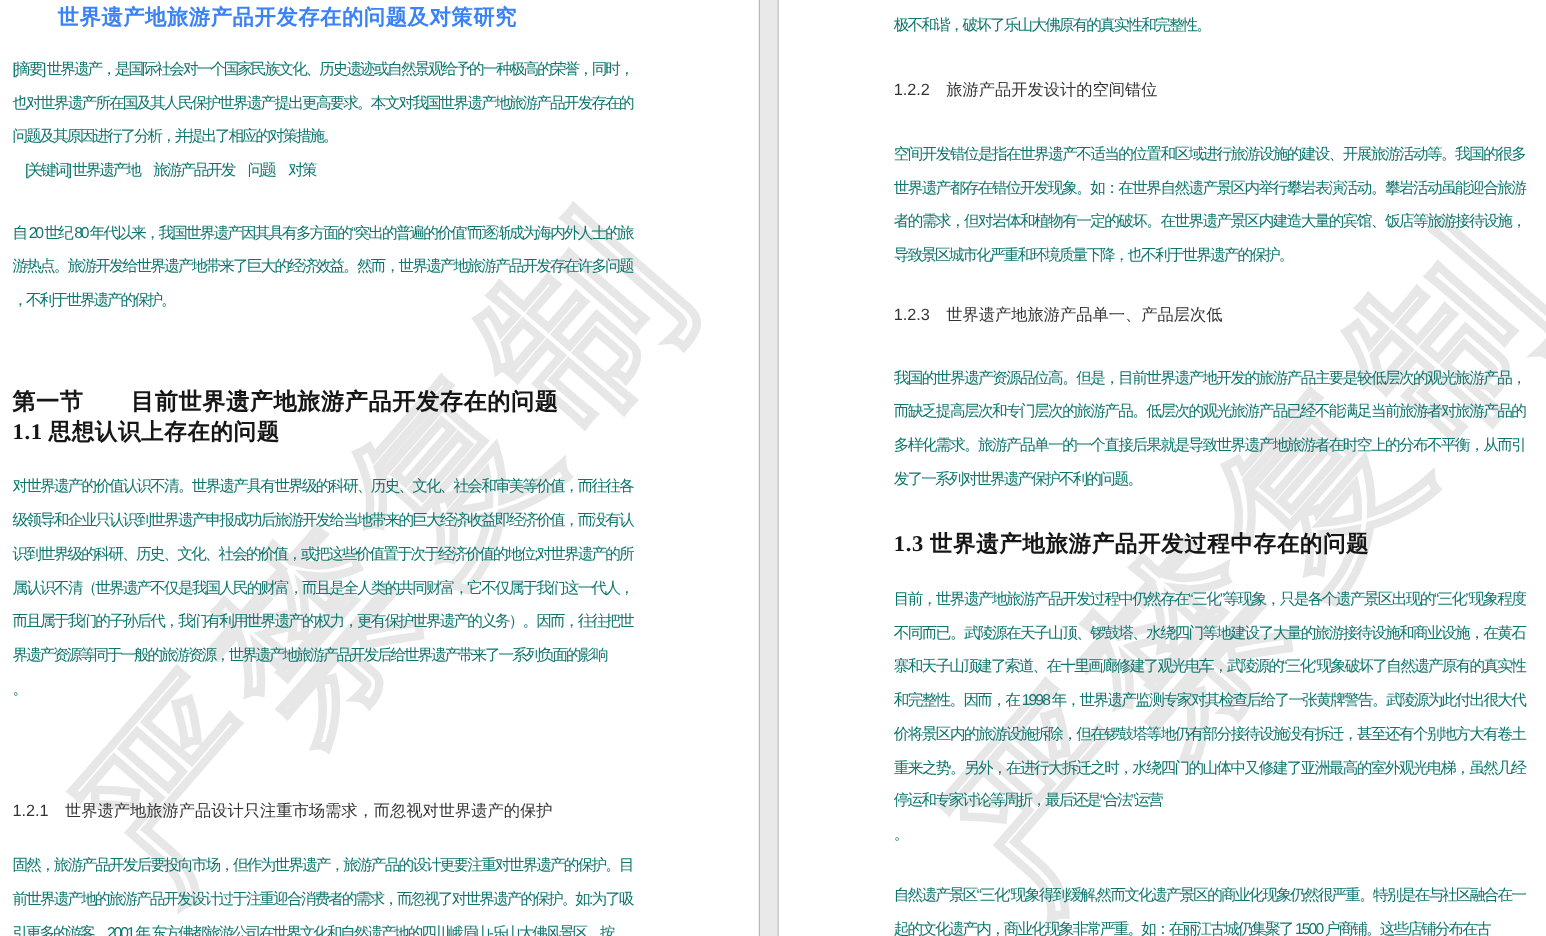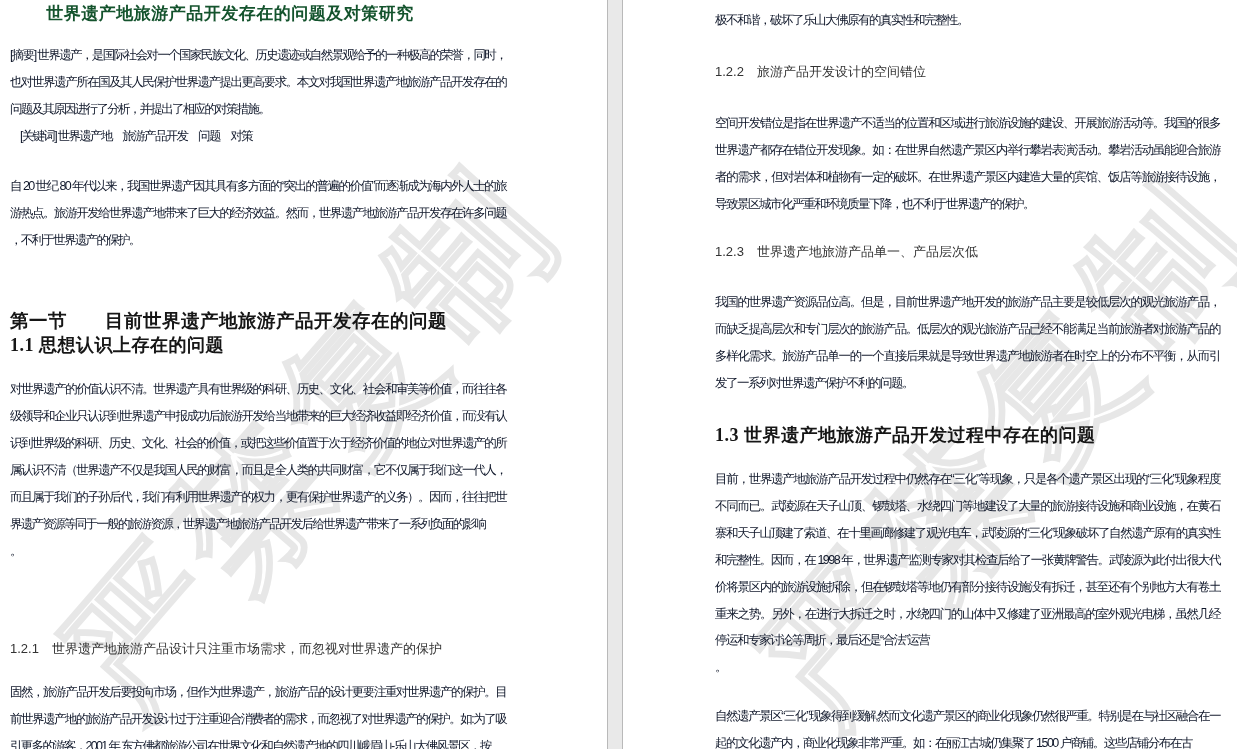--- a/index.html
+++ b/index.html
@@ -24,39 +24,39 @@
   }
   .wm-left{left:-16px;top:365px;}
   .wm-right{left:56px;top:375px;}
 
   .content{position:absolute;inset:0;z-index:1;}
   .block{position:absolute;left:10px;}
   .page-right .block{left:92px;}
 
   .b-title{
     width:440px;text-align:center;
-    font-size:17px;font-weight:bold;color:#14532d;letter-spacing:.5px;
+    font-size:17px;font-weight:bold;color:#3b82f6;letter-spacing:.5px;
     line-height:1.3;
   }
   .b-h1{
     font-size:18.5px;font-weight:bold;color:#161616;letter-spacing:.5px;
     line-height:1.3;white-space:nowrap;margin-top:28px;
   }
   .b-h2{
     font-family:"Liberation Serif",serif;
     font-size:18px;font-weight:bold;color:#161616;letter-spacing:.5px;
     line-height:1.3;white-space:nowrap;
   }
   .b-h3{
     font-size:13px;color:#333333;line-height:1.3;white-space:nowrap;
   }
   .h3-num{display:inline-block;width:42px;}
   .b-para{
     width:496px;font-size:12.5px;line-height:26.9px;letter-spacing:-1.7px;
-    color:#0f172a;
+    color:#0f766e;
     text-align:justify;word-break:break-all;line-break:anywhere;
   }
   .page-right .b-para{width:505px;letter-spacing:-1.5px;}
 </style>
 </head>
 <body>
 
 <section class="page page-left">
   <div class="watermark wm-left">严禁复制</div>
   <div class="content" id="content-left">

